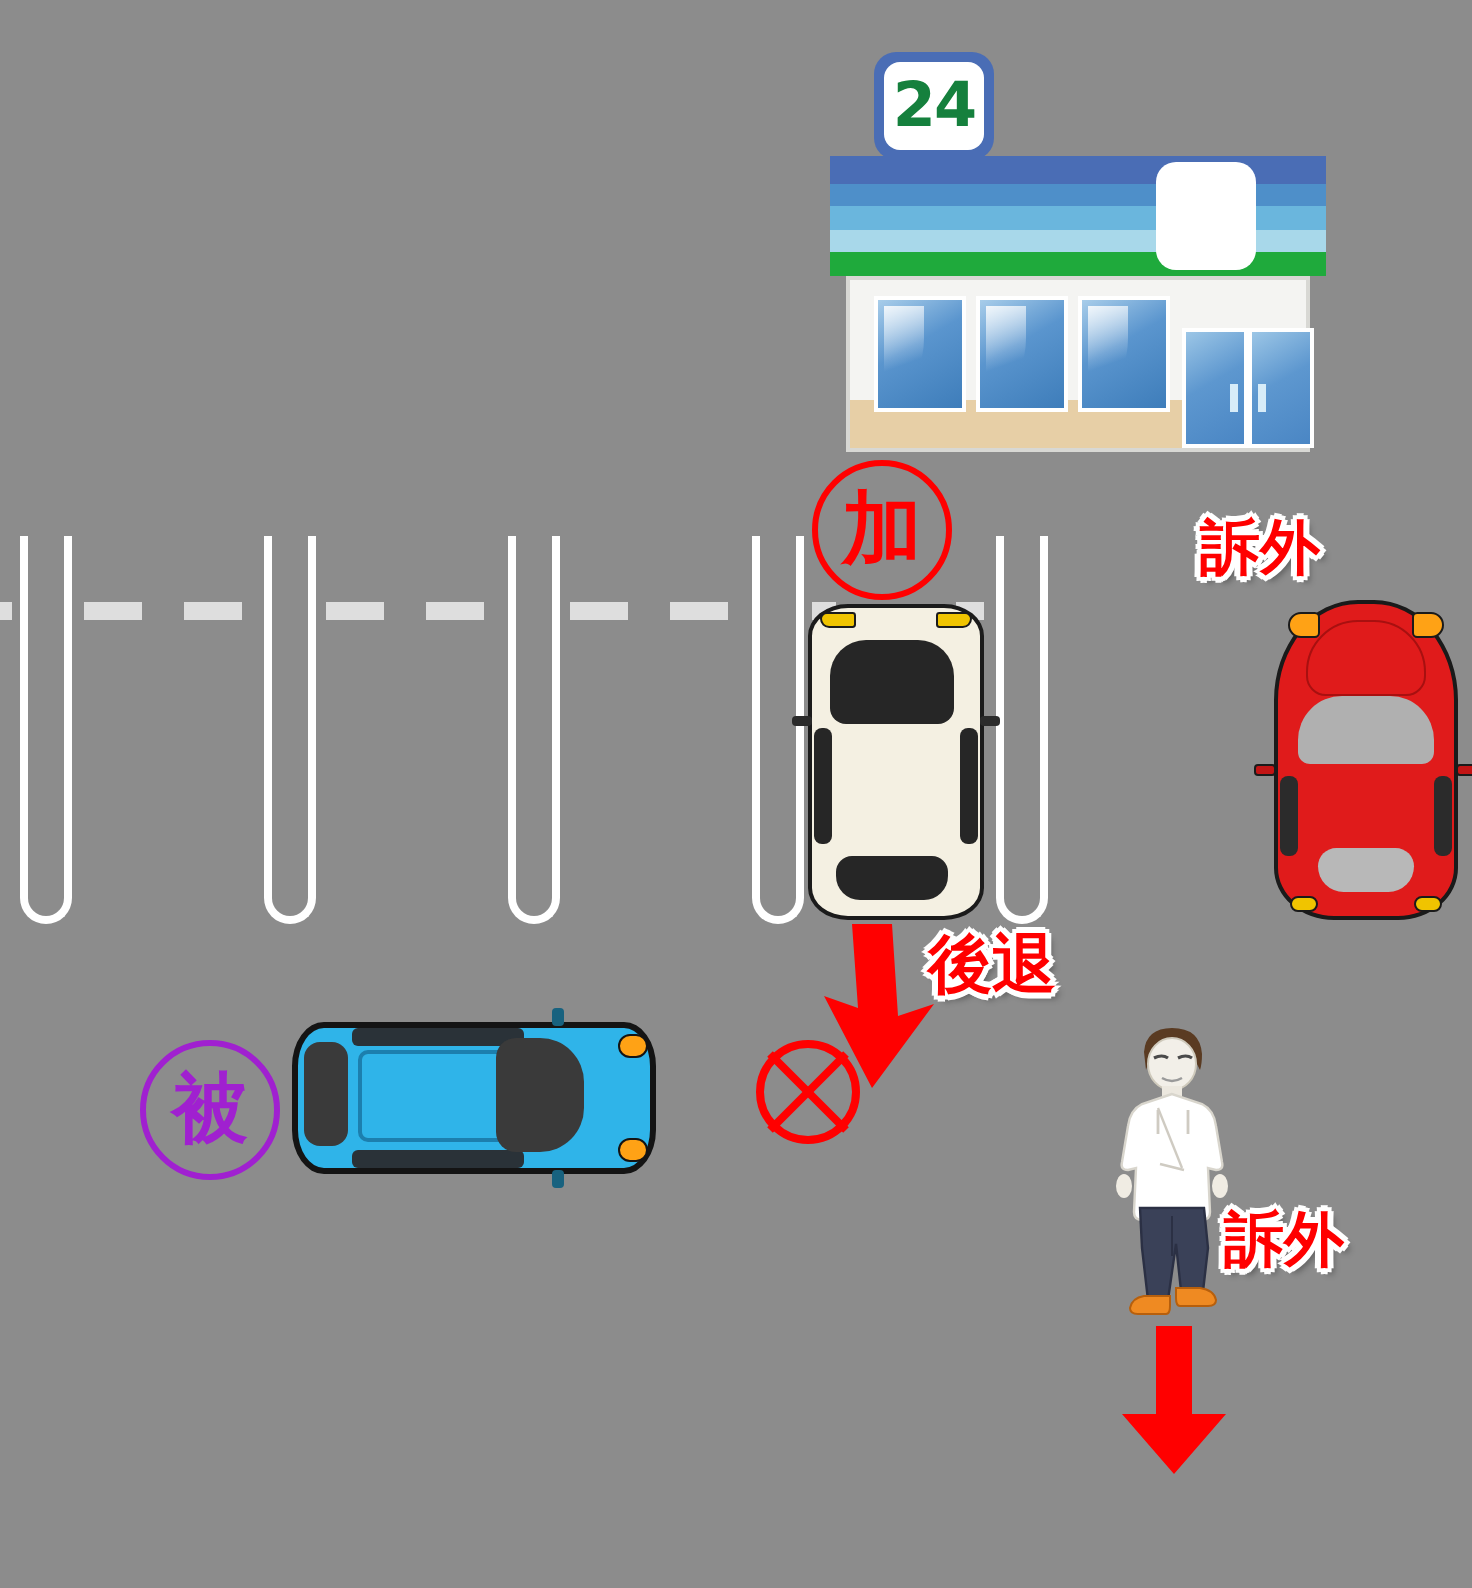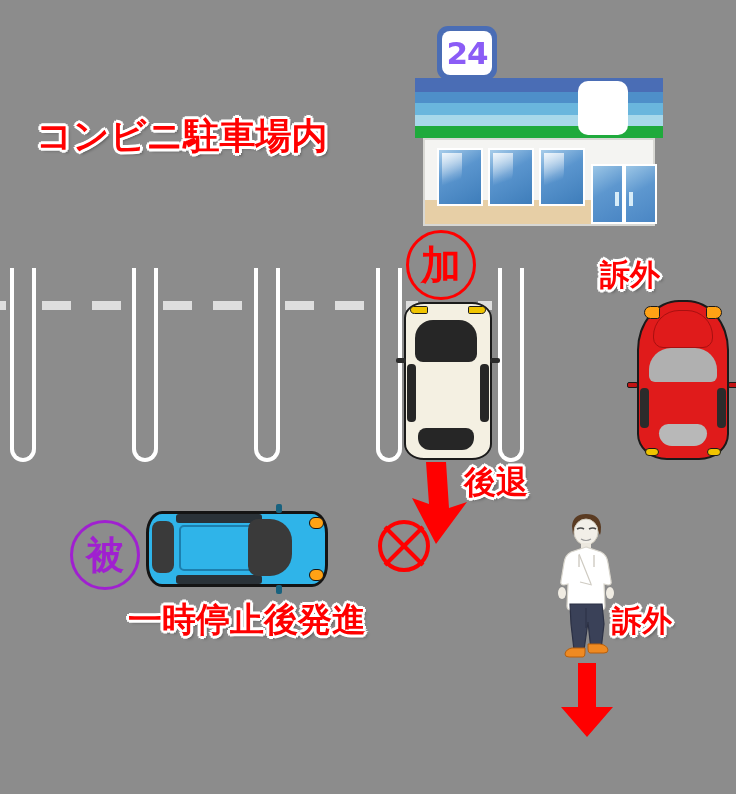--- a/index.html
+++ b/index.html
@@ -85,21 +85,21 @@
   #sign24{position:absolute;left:437px;top:26px;width:60px;height:54px;}
   .sg-out{
     position:absolute;inset:0;background:#4a6db5;border-radius:11px;
   }
   .sg-in{
     position:absolute;left:5px;top:5px;right:5px;bottom:5px;
     background:#ffffff;border-radius:8px;
     display:flex;align-items:center;justify-content:center;
   }
   .sg-in span{
-    color:#8b5cf6;font-weight:bold;font-size:31px;line-height:1;
+    color:#15803d;font-weight:bold;font-size:31px;line-height:1;
     letter-spacing:-1px;font-family:"DejaVu Sans",sans-serif;
   }
   .sg-pole{position:absolute;left:29px;top:52px;width:3px;height:26px;background:#4a6db5;}
 
   
   
   #van{position:absolute;left:404px;top:302px;width:88px;height:158px;}
   .van-body{
     position:absolute;inset:0;background:#f4f0e2;
     border:2px solid #1b1b1b;border-radius:20px/16px;box-sizing:border-box;
@@ -349,23 +349,21 @@
   </svg>
 
   <div class="abs" style="left:406px;top:230px;width:64px;height:64px;border:3px solid #ff0000;border-radius:50%;display:flex;align-items:center;justify-content:center;">
     <span style="color:#ff0000;font-size:40px;font-weight:bold;line-height:1;">加</span>
   </div>
 
   <div class="abs" style="left:70px;top:520px;width:64px;height:64px;border:3px solid #a020d0;border-radius:50%;display:flex;align-items:center;justify-content:center;">
     <span style="color:#a020d0;font-size:38px;font-weight:bold;line-height:1;">被</span>
   </div>
 
-  <div class="anno" style="left:36px;top:118px;font-size:36px;">コンビニ駐車場内</div>
 
   <div class="anno" style="left:600px;top:260px;font-size:30px;">訴外</div>
 
   <div class="anno" style="left:464px;top:466px;font-size:32px;">後退</div>
 
-  <div class="anno" style="left:128px;top:602px;font-size:34px;">一時停止後発進</div>
 
   <div class="anno" style="left:612px;top:606px;font-size:30px;">訴外</div>
 
 </div>
 
 </body></html>

